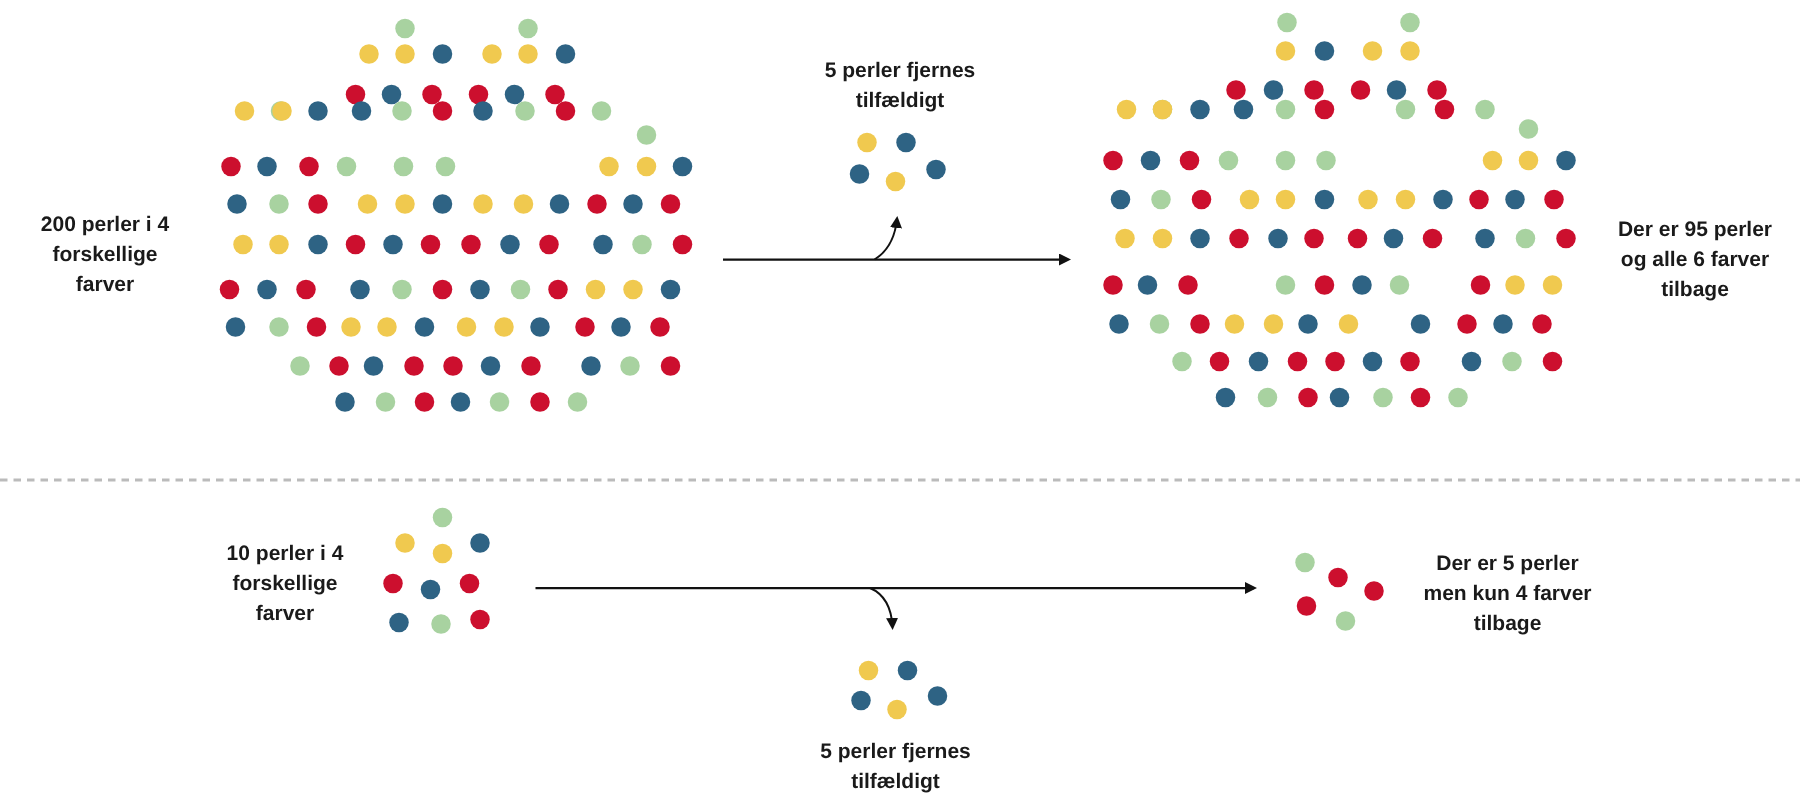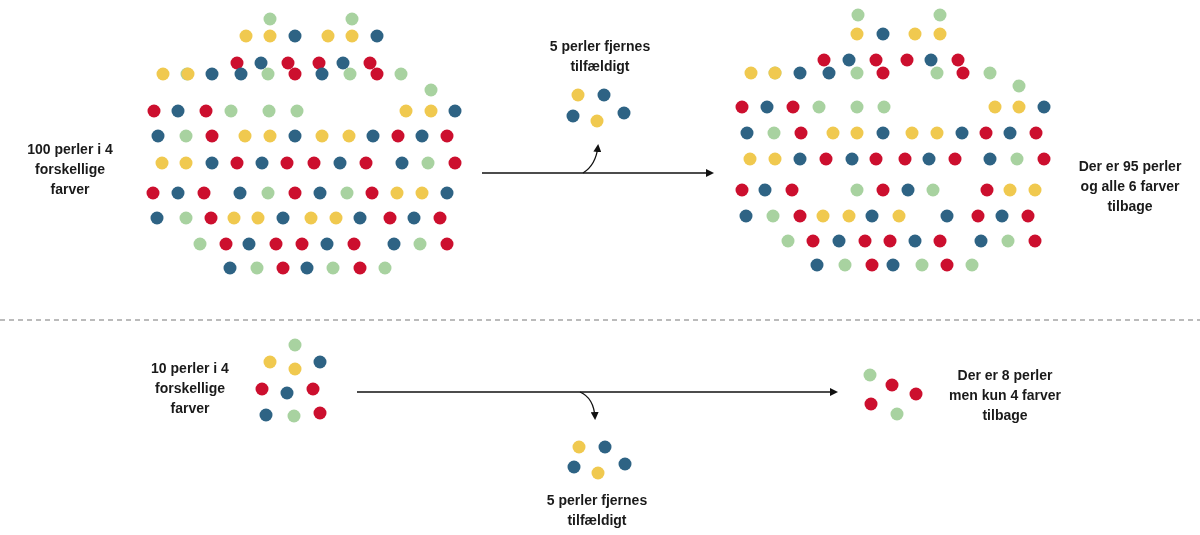--- a/index.html
+++ b/index.html
@@ -238,39 +238,39 @@
       <circle cx="320" cy="413" r="6.5" fill="#cc0f2e"></circle>
       <circle cx="870" cy="375" r="6.5" fill="#a8d2a0"></circle>
       <circle cx="892" cy="385" r="6.5" fill="#cc0f2e"></circle>
       <circle cx="916" cy="394" r="6.5" fill="#cc0f2e"></circle>
       <circle cx="871" cy="404" r="6.5" fill="#cc0f2e"></circle>
       <circle cx="897" cy="414" r="6.5" fill="#a8d2a0"></circle>
     </g>
 </svg>
 
 <div class="lbl" style="left:15px;top:139px;width:110px;">
-  <div>100 perler i 4</div>
+  <div>200 perler i 4</div>
   <div>forskellige</div>
   <div>farver</div>
 </div>
 <div class="lbl" style="left:520px;top:36px;width:160px;">
   <div>5 perler fjernes</div>
   <div>tilfældigt</div>
 </div>
-<div class="lbl" style="left:1060px;top:156px;width:140px;">
+<div class="lbl" style="left:1060px;top:142px;width:140px;">
   <div>Der er 95 perler</div>
   <div>og alle 6 farver</div>
   <div>tilbage</div>
 </div>
 <div class="lbl" style="left:135px;top:358px;width:110px;text-align:center;">
   <div>10 perler i 4</div>
   <div>forskellige</div>
   <div>farver</div>
 </div>
 <div class="lbl" style="left:517px;top:490px;width:160px;">
   <div>5 perler fjernes</div>
   <div>tilfældigt</div>
 </div>
 <div class="lbl" style="left:935px;top:365px;width:140px;">
-  <div>Der er 8 perler</div>
+  <div>Der er 5 perler</div>
   <div>men kun 4 farver</div>
   <div>tilbage</div>
 </div>
 
 </body></html>

